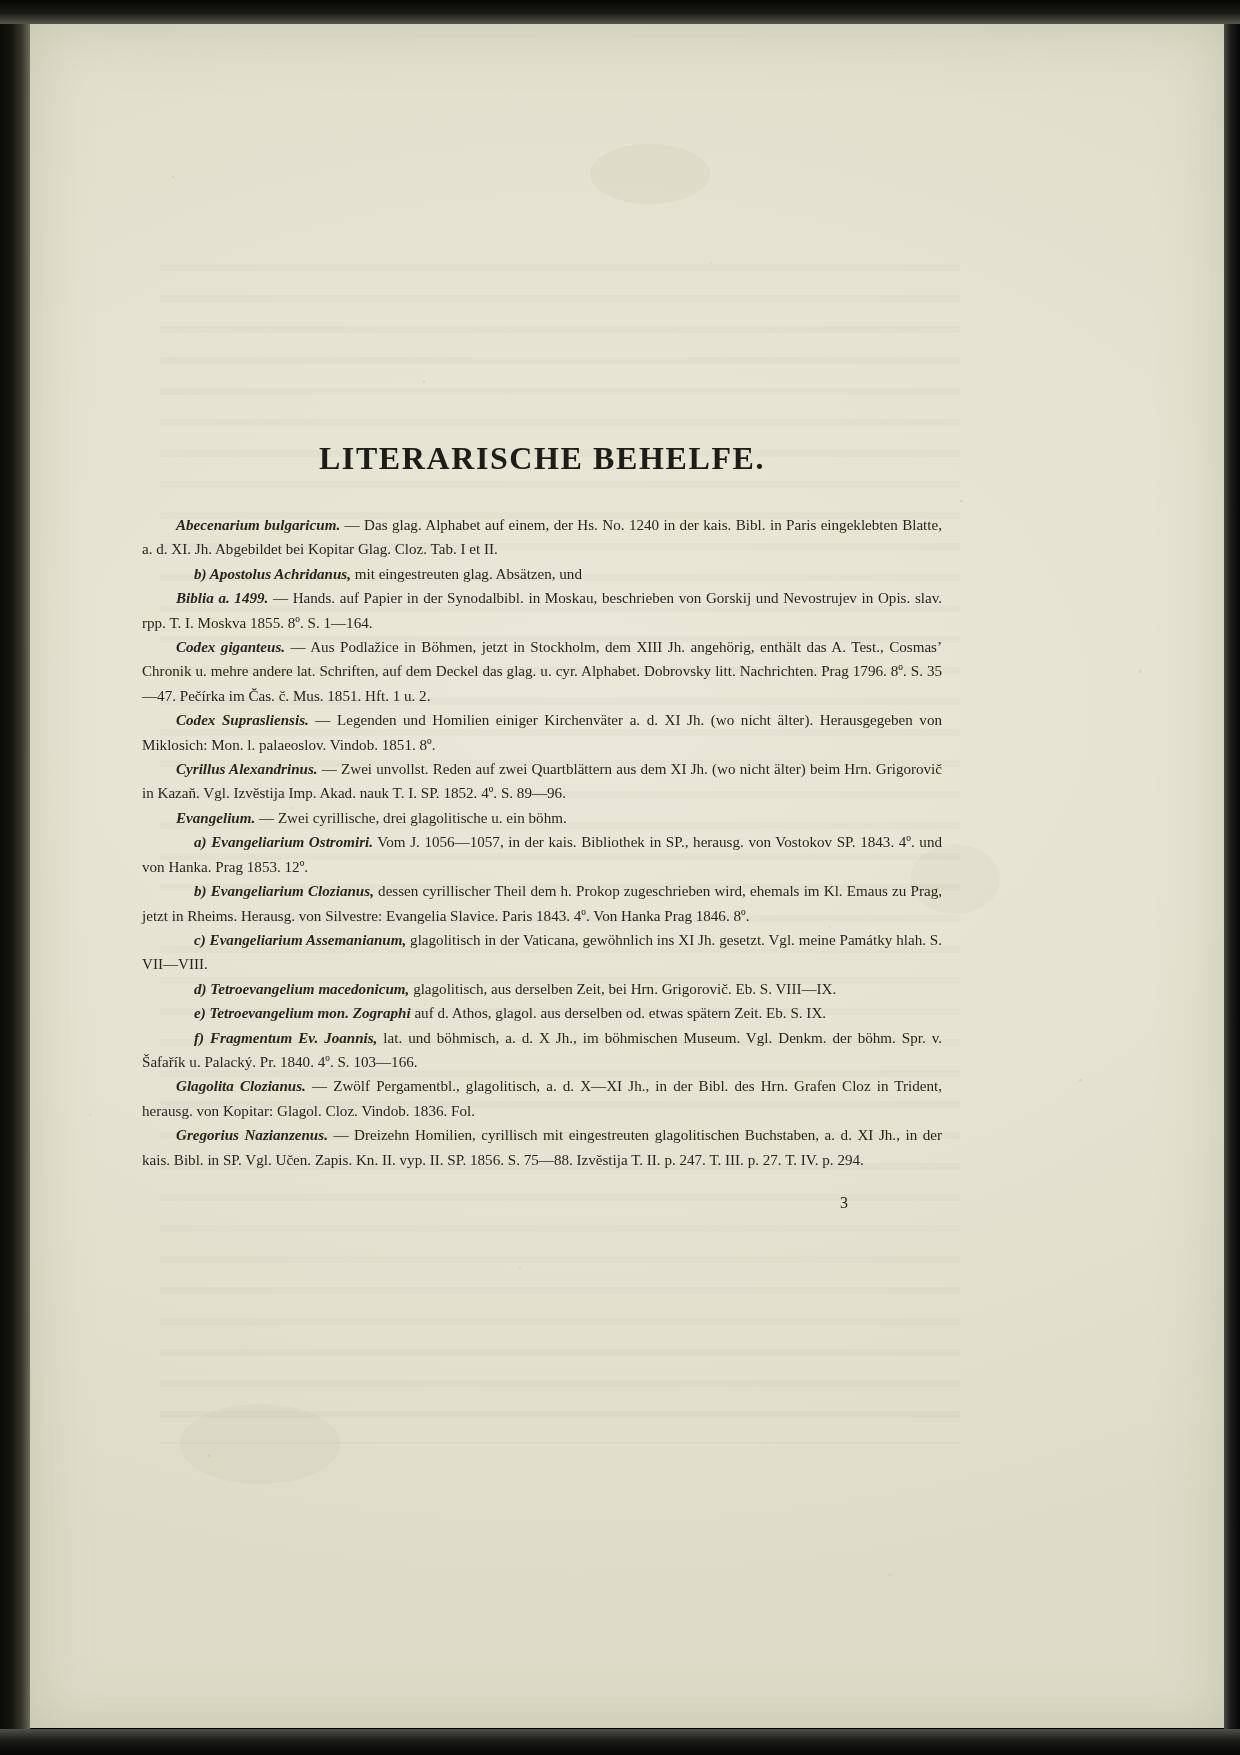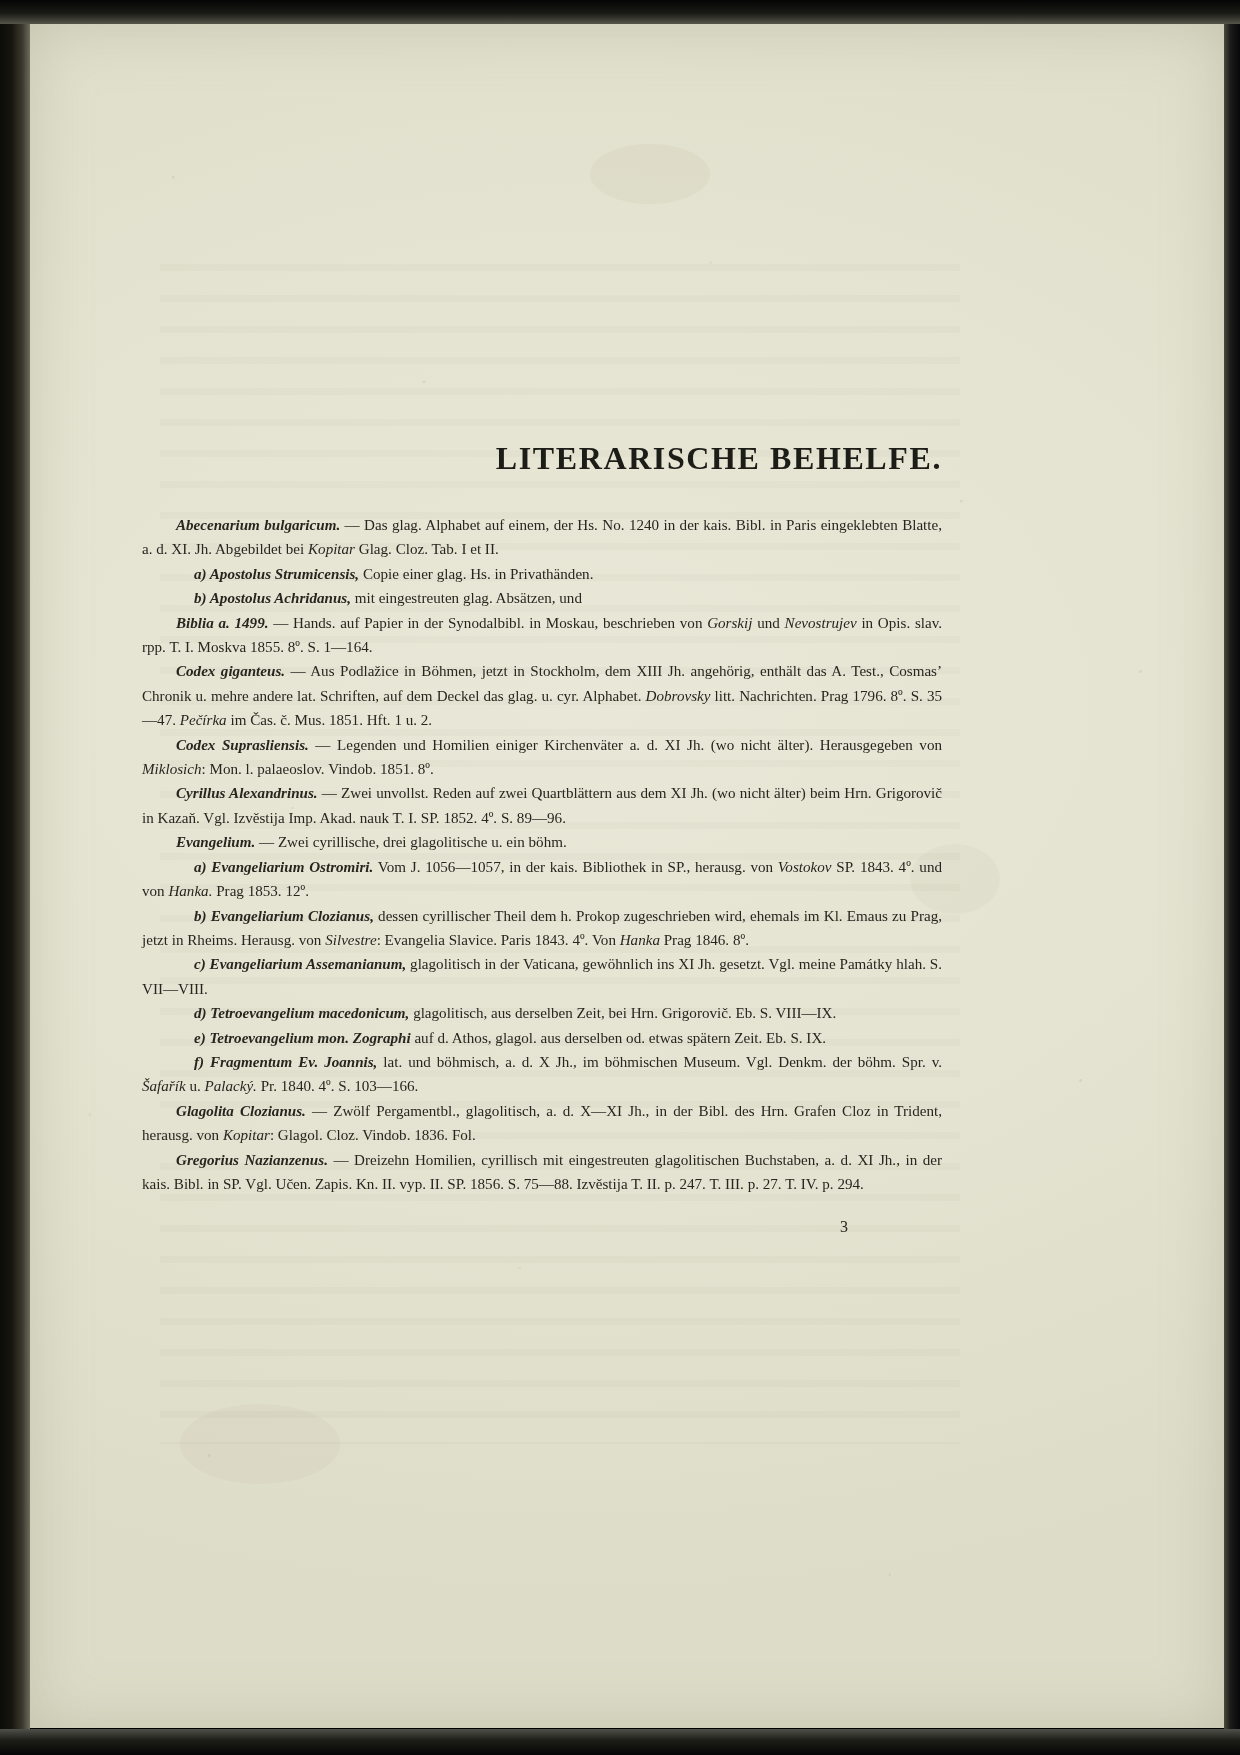--- a/index.html
+++ b/index.html
@@ -99,21 +99,21 @@
   
   #content {
     position: absolute;
     left: 112px;
     top: 416px;
     width: 800px;
     color: #24241f;
   }
 
   #page-title {
-    text-align: right;
+    text-align: center;
     font-size: 32px;
     font-weight: bold;
     letter-spacing: 1.6px;
     margin: 0 0 36px 0;
     color: #1d1d18;
     font-family: "Liberation Serif", "DejaVu Serif", serif;
   }
 
   .entry {
     margin: 0;
@@ -125,21 +125,20 @@
   }
   .entry.sub {
     text-indent: 52px;
   }
   .entry .hw {
     font-style: italic;
     font-weight: bold;
     margin-top: 40px;
   }
   .entry .it {
-    font-style: italic;
   }
 
   #page-number {
     position: absolute;
     left: 0;
     top: 0;
     width: 800px;
     text-align: right;
     padding-right: 94px;
     box-sizing: border-box;
@@ -165,21 +164,20 @@
 
     <div class="blotch" style="left:560px; top:120px; width:120px; height:60px; background:rgba(150,140,105,0.07);"></div>
     <div class="blotch" style="left:880px; top:820px; width:90px; height:70px; background:rgba(150,140,105,0.06);"></div>
     <div class="blotch" style="left:150px; top:1380px; width:160px; height:80px; background:rgba(150,140,105,0.05);"></div>
 
     <div id="content">
       <h1 id="page-title">LITERARISCHE BEHELFE.</h1>
 
       <div id="entries-container">
           <p class="entry"><span class="hw">Abecenarium bulgaricum.</span><span> — Das glag. Alphabet auf einem, der Hs. No. 1240 in der kais. Bibl. in Paris eingeklebten Blatte, a. d. XI. Jh.  Abgebildet bei </span><span class="it">Kopitar</span><span> Glag. Cloz. Tab. I et II.</span></p>
-          <p class="entry sub"><span class="hw">a) Apostolus Strumicensis,</span><span> Copie einer glag. Hs. in Privathänden.</span></p>
           <p class="entry sub"><span class="hw">b) Apostolus Achridanus,</span><span> mit eingestreuten glag. Absätzen, und</span></p>
           <p class="entry"><span class="hw">Biblia a. 1499.</span><span> — Hands. auf Papier in der Synodalbibl. in Moskau, beschrieben von </span><span class="it">Gorskij</span><span> und </span><span class="it">Nevostrujev</span><span> in Opis. slav. rpp. T. I. Moskva 1855. 8º. S. 1—164.</span></p>
           <p class="entry"><span class="hw">Codex giganteus.</span><span> — Aus Podlažice in Böhmen, jetzt in Stockholm, dem XIII Jh. angehörig, enthält das A. Test., Cosmas’ Chronik u. mehre andere lat. Schriften, auf dem Deckel das glag. u. cyr. Alphabet. </span><span class="it">Dobrovsky</span><span> litt. Nachrichten. Prag 1796. 8º. S. 35—47. </span><span class="it">Pečírka</span><span> im Čas. č. Mus. 1851. Hft. 1 u. 2.</span></p>
           <p class="entry"><span class="hw">Codex Suprasliensis.</span><span> — Legenden und Homilien einiger Kirchenväter a. d. XI Jh. (wo nicht älter). Herausgegeben von </span><span class="it">Miklosich</span><span>: Mon. l. palaeoslov. Vindob. 1851. 8º.</span></p>
           <p class="entry"><span class="hw">Cyrillus Alexandrinus.</span><span> — Zwei unvollst. Reden auf zwei Quartblättern aus dem XI Jh. (wo nicht älter) beim Hrn. Grigorovič in Kazaň.  Vgl. Izvěstija Imp. Akad. nauk T. I. SP. 1852. 4º. S. 89—96.</span></p>
           <p class="entry"><span class="hw">Evangelium.</span><span> — Zwei cyrillische, drei glagolitische u. ein böhm.</span></p>
           <p class="entry sub"><span class="hw">a) Evangeliarium Ostromiri.</span><span> Vom J. 1056—1057, in der kais. Bibliothek in SP., herausg. von </span><span class="it">Vostokov</span><span> SP. 1843. 4º. und von </span><span class="it">Hanka.</span><span> Prag 1853. 12º.</span></p>
           <p class="entry sub"><span class="hw">b) Evangeliarium Clozianus,</span><span> dessen cyrillischer Theil dem h. Prokop zugeschrieben wird, ehemals im Kl. Emaus zu Prag, jetzt in Rheims. Herausg. von </span><span class="it">Silvestre</span><span>: Evangelia Slavice. Paris 1843. 4º. Von </span><span class="it">Hanka</span><span> Prag 1846. 8º.</span></p>
           <p class="entry sub"><span class="hw">c) Evangeliarium Assemanianum,</span><span> glagolitisch in der Vaticana, gewöhnlich ins XI Jh. gesetzt. Vgl. meine Památky hlah. S. VII—VIII.</span></p>
           <p class="entry sub"><span class="hw">d) Tetroevangelium macedonicum,</span><span> glagolitisch, aus derselben Zeit, bei Hrn. Grigorovič. Eb. S. VIII—IX.</span></p>

